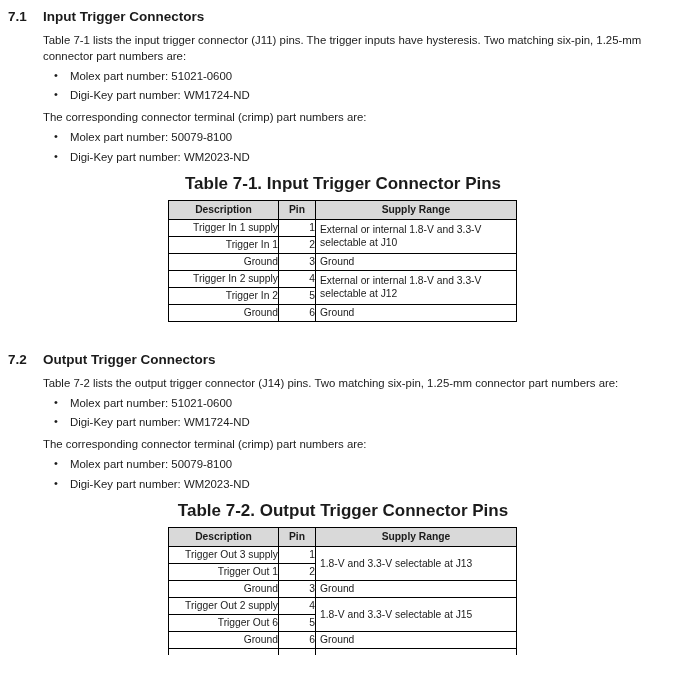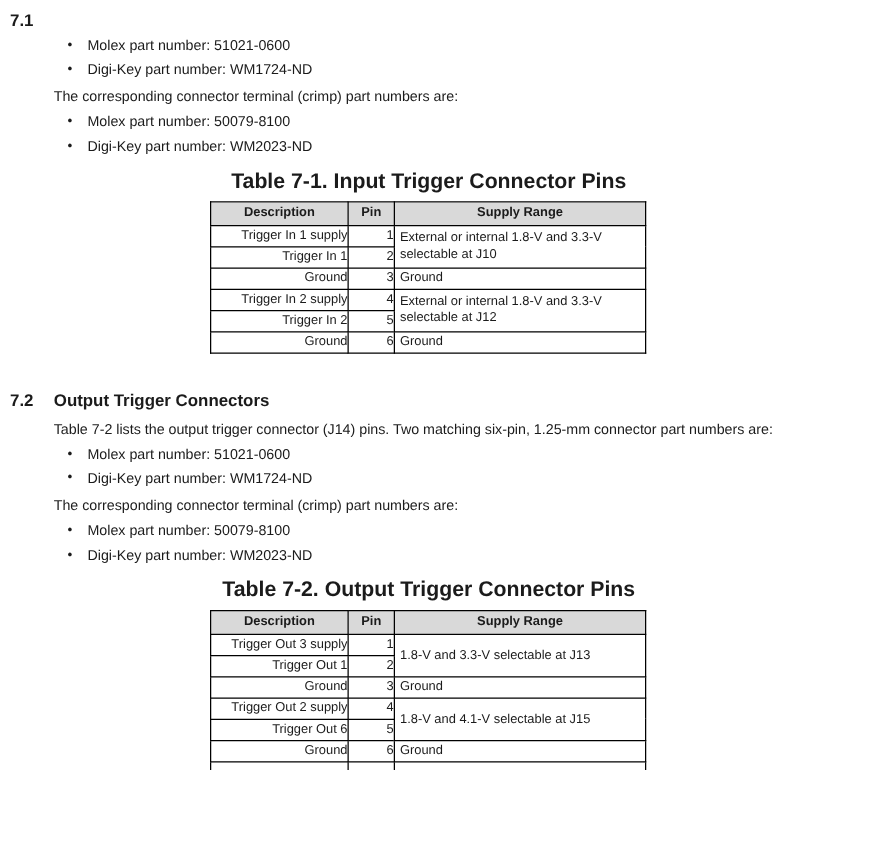--- a/index.html
+++ b/index.html
@@ -34,22 +34,24 @@
   tr.partial td { height: 7px; border-bottom: none; }
 </style>
 </head>
 <body>
 
 <div class="page">
 
   <section class="section section-1">
     <div class="sec-head">
       <span class="sec-num">7.1</span>
+      <span class="sec-title">Input Trigger Connectors</span>
     </div>
     <div class="sec-body">
+      <p class="para">Table 7-1 lists the input trigger connector (J11) pins. The trigger inputs have hysteresis. Two matching six-pin, 1.25-mm connector part numbers are:</p>
       <ul class="bullets">
         <li>
           <span class="bullet">•</span>
           <span>Molex part number: 51021-0600</span>
         </li>
         <li>
           <span class="bullet">•</span>
           <span>Digi-Key part number: WM1724-ND</span>
         </li>
       </ul>
@@ -171,21 +173,21 @@
             <td>2</td>
           </tr>
           <tr>
             <td>Ground</td>
             <td>3</td>
             <td class="supply">Ground</td>
           </tr>
           <tr>
             <td>Trigger Out 2 supply</td>
             <td>4</td>
-            <td class="supply" rowspan="2">1.8-V and 4.1-V selectable at J15</td>
+            <td class="supply" rowspan="2">1.8-V and 3.3-V selectable at J15</td>
           </tr>
           <tr>
             <td>Trigger Out 6</td>
             <td>5</td>
           </tr>
           <tr>
             <td>Ground</td>
             <td>6</td>
             <td class="supply">Ground</td>
           </tr>

